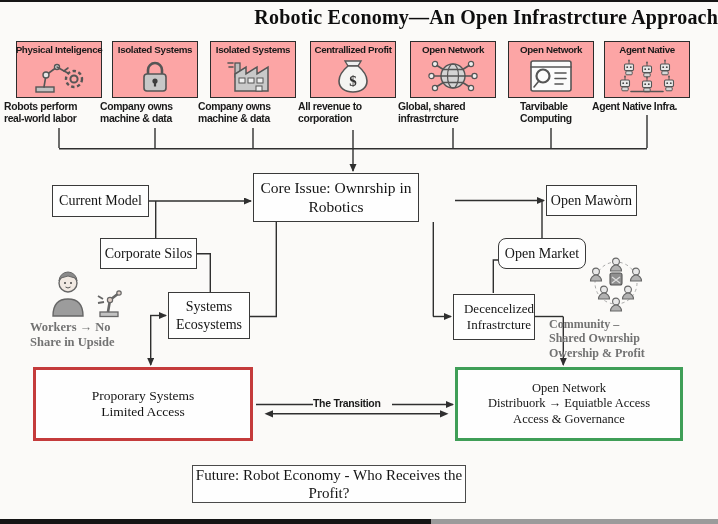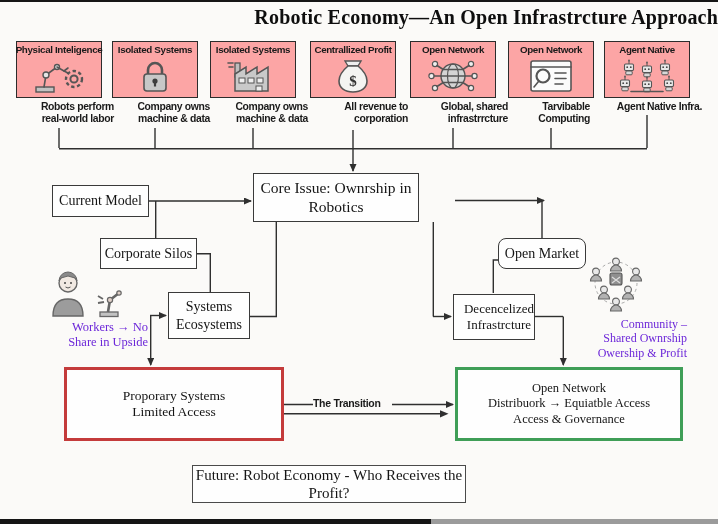--- a/index.html
+++ b/index.html
@@ -9,39 +9,39 @@
   .title{position:absolute;top:6px;left:0;width:718px;text-align:right;
          font-family:"Liberation Serif","DejaVu Serif",serif;font-weight:600;font-size:20px;
          letter-spacing:.2px;color:#0e0e0e;}
   .wires{position:absolute;left:0;top:0;z-index:1;}
   
   .tbox{position:absolute;top:41px;width:86px;height:57px;background:#fca5a5;
         border:1.6px solid #2c2c2c;box-sizing:border-box;display:flex;flex-direction:column;
         align-items:center;z-index:2;}
   .tbox .lbl{font-weight:bold;font-size:9.8px;letter-spacing:-.35px;padding-top:2px;white-space:nowrap;}
   .tbox .ic{flex:1;display:flex;align-items:center;justify-content:center;}
-  .tcap{position:absolute;top:101px;width:110px;text-align:right;font-weight:bold;
+  .tcap{position:absolute;top:101px;width:110px;text-align:left;font-weight:bold;
         font-size:10.4px;letter-spacing:-.35px;line-height:1.16;white-space:pre-line;z-index:2;}
   
   .box{position:absolute;background:#fefefe;border:1.3px solid #3a3a3a;box-sizing:border-box;
        display:flex;align-items:center;justify-content:center;z-index:2;
        font-family:"Liberation Serif","DejaVu Serif",serif;color:#141414;}
   .box span{white-space:pre-line;text-align:center;line-height:1.22;}
   .b-core{left:253px;top:173px;width:166px;height:49px;font-size:15.5px;}
   .b-current{left:52px;top:185px;width:97px;height:32px;font-size:14px;}
   .b-silos{left:100px;top:238px;width:97px;height:31px;font-size:14px;}
   .b-closed{left:168px;top:292px;width:82px;height:47px;font-size:14px;}
   .b-maworn{left:546px;top:185px;width:91px;height:31px;font-size:14px;}
   .b-market{left:498px;top:238px;width:88px;height:31px;font-size:14px;border-radius:8px;}
   .b-decen{left:453px;top:294px;width:82px;height:46px;font-size:13px;justify-content:flex-end;}
-  .b-red{left:33px;top:367px;width:220px;height:74px;border:3px solid #c43b3b;font-size:13.5px;margin-left:31px;}
+  .b-red{left:33px;top:367px;width:220px;height:74px;border:3px solid #c43b3b;font-size:13.5px;}
   .b-green{left:455px;top:367px;width:228px;height:74px;border:3px solid #3f9e57;font-size:12.5px;}
   .b-future{left:192px;top:465px;width:274px;height:38px;border:1.5px solid #4a4a4a;font-size:15px;}
-  .sidecap{position:absolute;text-align:right;font-family:"Liberation Serif","DejaVu Serif",serif;
-           white-space:pre-line;line-height:1.2;z-index:2;color:#6d28d9;}
+  .sidecap{position:absolute;text-align:left;font-family:"Liberation Serif","DejaVu Serif",serif;
+           white-space:pre-line;line-height:1.2;z-index:2;color:#737373;font-weight:bold;}
   .cap-workers{left:30px;top:320px;width:118px;font-size:12.5px;}
   .cap-community{left:549px;top:317px;width:138px;font-size:12px;}
   .sideicon{position:absolute;z-index:2;}
   .transition-label{position:absolute;left:313px;top:397px;width:79px;text-align:left;
         font-weight:bold;font-size:10.5px;letter-spacing:-.3px;z-index:2;}
   .footer{position:absolute;left:0;top:506px;width:718px;text-align:center;font-weight:bold;
           font-size:10px;letter-spacing:-.2px;color:#222;z-index:2;}
   .scrub{position:absolute;left:0;top:519px;width:718px;height:5px;background:#9b9b9b;z-index:3;}
   .scrub-fill{width:60%;height:100%;background:#151515;}
   svg .ln{stroke:#555;stroke-width:1.6;fill:none;stroke-linecap:round;}
@@ -211,37 +211,40 @@
   <div class="tcap" style="left:4px">Robots perform
 real-world labor</div>
   <div class="tcap" style="left:100px">Company owns
 machine &amp; data</div>
   <div class="tcap" style="left:198px">Company owns
 machine &amp; data</div>
   <div class="tcap" style="left:298px">All revenue to
 corporation</div>
   <div class="tcap" style="left:398px">Global, shared
 infrastrrcture</div>
-  <div class="tcap" style="left:480px">Tarvibable
+  <div class="tcap" style="left:520px">Tarvibable
 Computing</div>
   <div class="tcap" style="left:592px">Agent Native Infra.</div>
 
   <div class="box b-core">
     <span>Core Issue: Ownrship in
 Robotics</span>
     </div>
   <div class="box b-current">
     <span>Current Model</span>
     </div>
   <div class="box b-silos">
     <span>Corporate Silos</span>
     </div>
   <div class="box b-closed">
     <span>Systems
 Ecosystems</span>
+    </div>
+  <div class="box b-maworn">
+    <span>Open Mawòrn</span>
     </div>
   <div class="box b-market">
     <span>Open Market</span>
     </div>
   <div class="box b-decen">
     <span>Decencelized
 Infrastrcture</span>
     </div>
 
   <div class="sideicon" style="left:48px;top:270px">

